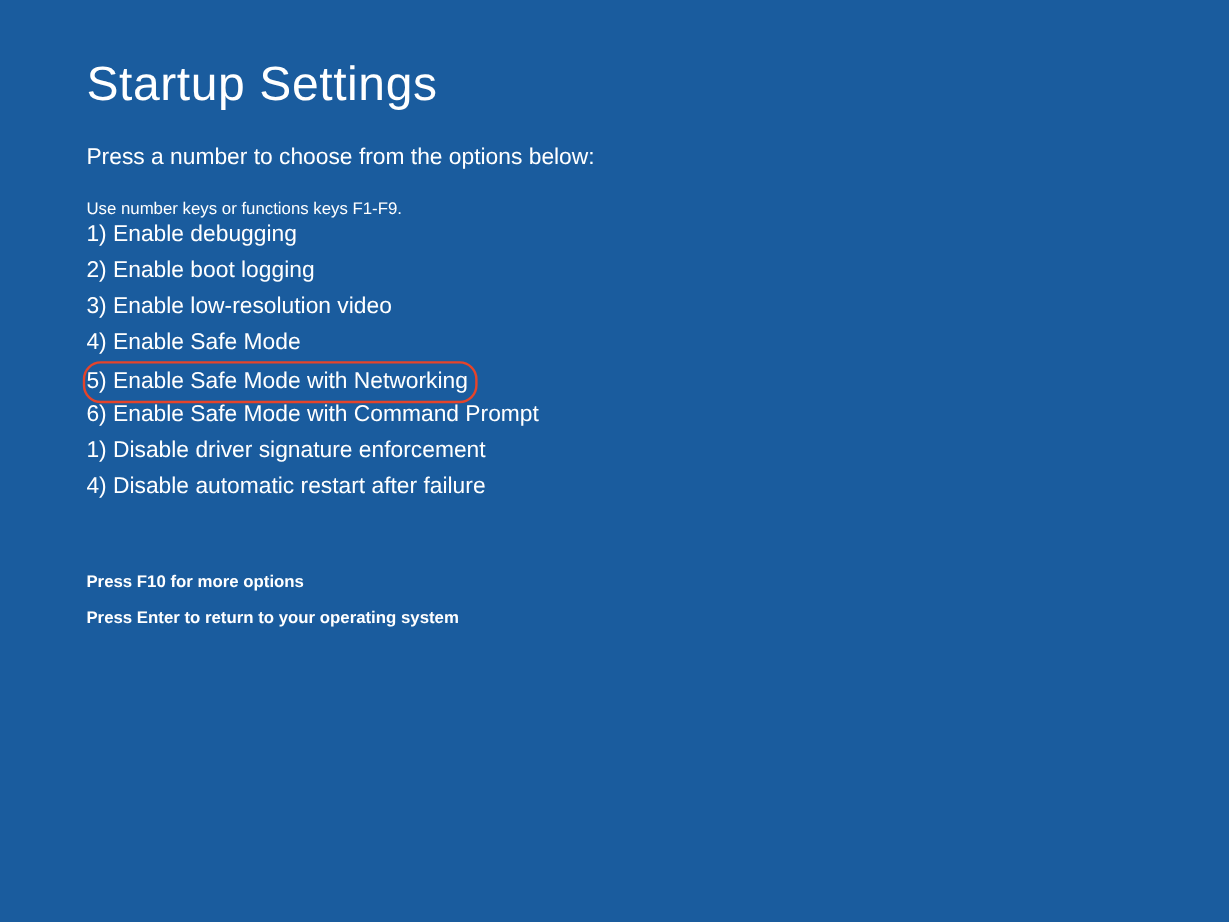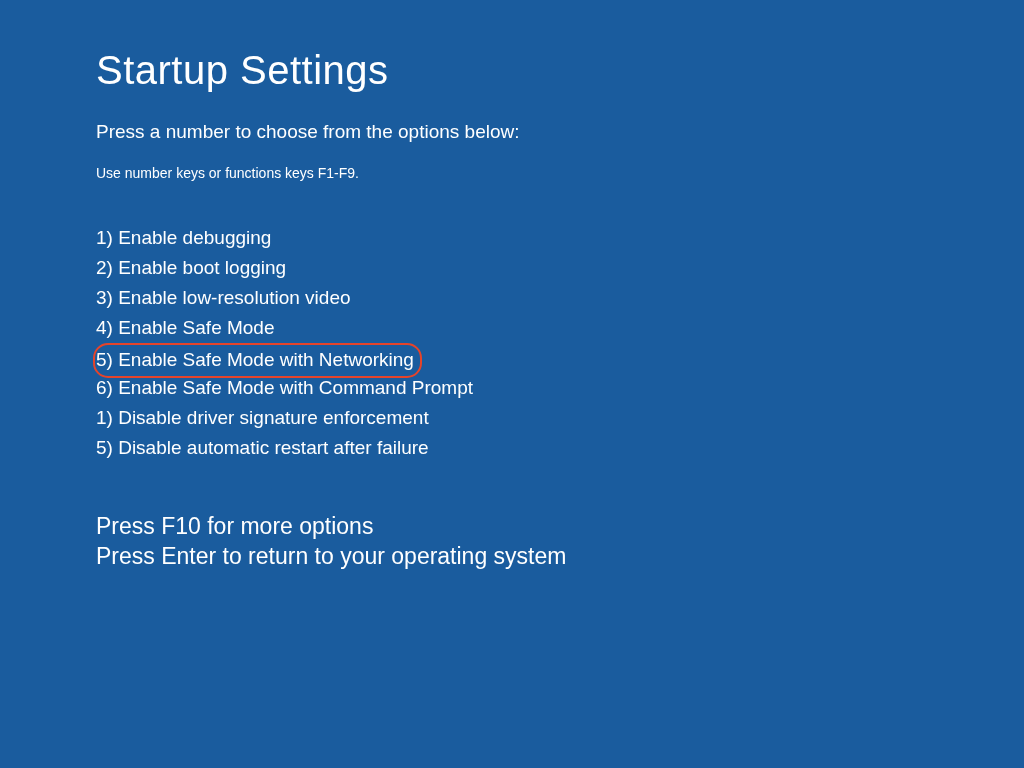--- a/index.html
+++ b/index.html
@@ -9,79 +9,78 @@
     }
     body {
       width: 1024px;
       height: 768px;
       background-color: #1a5c9e;
       font-family: "Segoe UI Light", "Segoe UI", Arial, sans-serif;
       color: #ffffff;
       overflow: hidden;
     }
     .container {
-      padding-left: 96px;
+      padding-left: 72px;
       padding-top: 48px;
     }
     .title {
       font-size: 40px;
       font-weight: 300;
       letter-spacing: 0.5px;
       margin-bottom: 28px;
     }
     .subtitle {
       font-size: 19px;
       font-weight: 300;
       margin-bottom: 22px;
     }
     .hint {
       font-size: 14px;
       font-weight: 300;
-      margin-bottom: 42px;
     }
     .options {
       margin-bottom: 48px;
     }
     .option-item {
       font-size: 19px;
       font-weight: 300;
       line-height: 30px;
       display: inline-block;
     }
     .option-row {
       height: 30px;
     }
     .highlight {
       border: 2px solid #e6442a;
       border-radius: 15px;
       padding: 0 6px 1px 1px;
       margin-left: -3px;
     }
     .footer {
-      font-size: 23px;
-      font-weight: 400;
+      font-size: 14px;
+      font-weight: 700;
       line-height: 30px;
     }
   </style>
 </head>
 <body>
 
 <div class="container">
   <h1 class="title">Startup Settings</h1>
   <div class="subtitle">Press a number to choose from the options below:</div>
   <div class="hint">Use number keys or functions keys F1-F9.</div>
 
   <div class="options">
     <div class="option-row"><span class="option-item">1) Enable debugging</span></div>
     <div class="option-row"><span class="option-item">2) Enable boot logging</span></div>
     <div class="option-row"><span class="option-item">3) Enable low-resolution video</span></div>
     <div class="option-row"><span class="option-item">4) Enable Safe Mode</span></div>
     <div class="option-row"><span class="option-item highlight">5) Enable Safe Mode with Networking</span></div>
     <div class="option-row"><span class="option-item">6) Enable Safe Mode with Command Prompt</span></div>
     <div class="option-row"><span class="option-item">1) Disable driver signature enforcement</span></div>
-    <div class="option-row"><span class="option-item">5) Disable automatic restart after failure</span></div>
+    <div class="option-row"><span class="option-item">4) Disable automatic restart after failure</span></div>
   </div>
 
   <div class="footer">
     <div>Press F10 for more options</div>
     <div>Press Enter to return to your operating system</div>
   </div>
 </div>
 
 </body></html>

